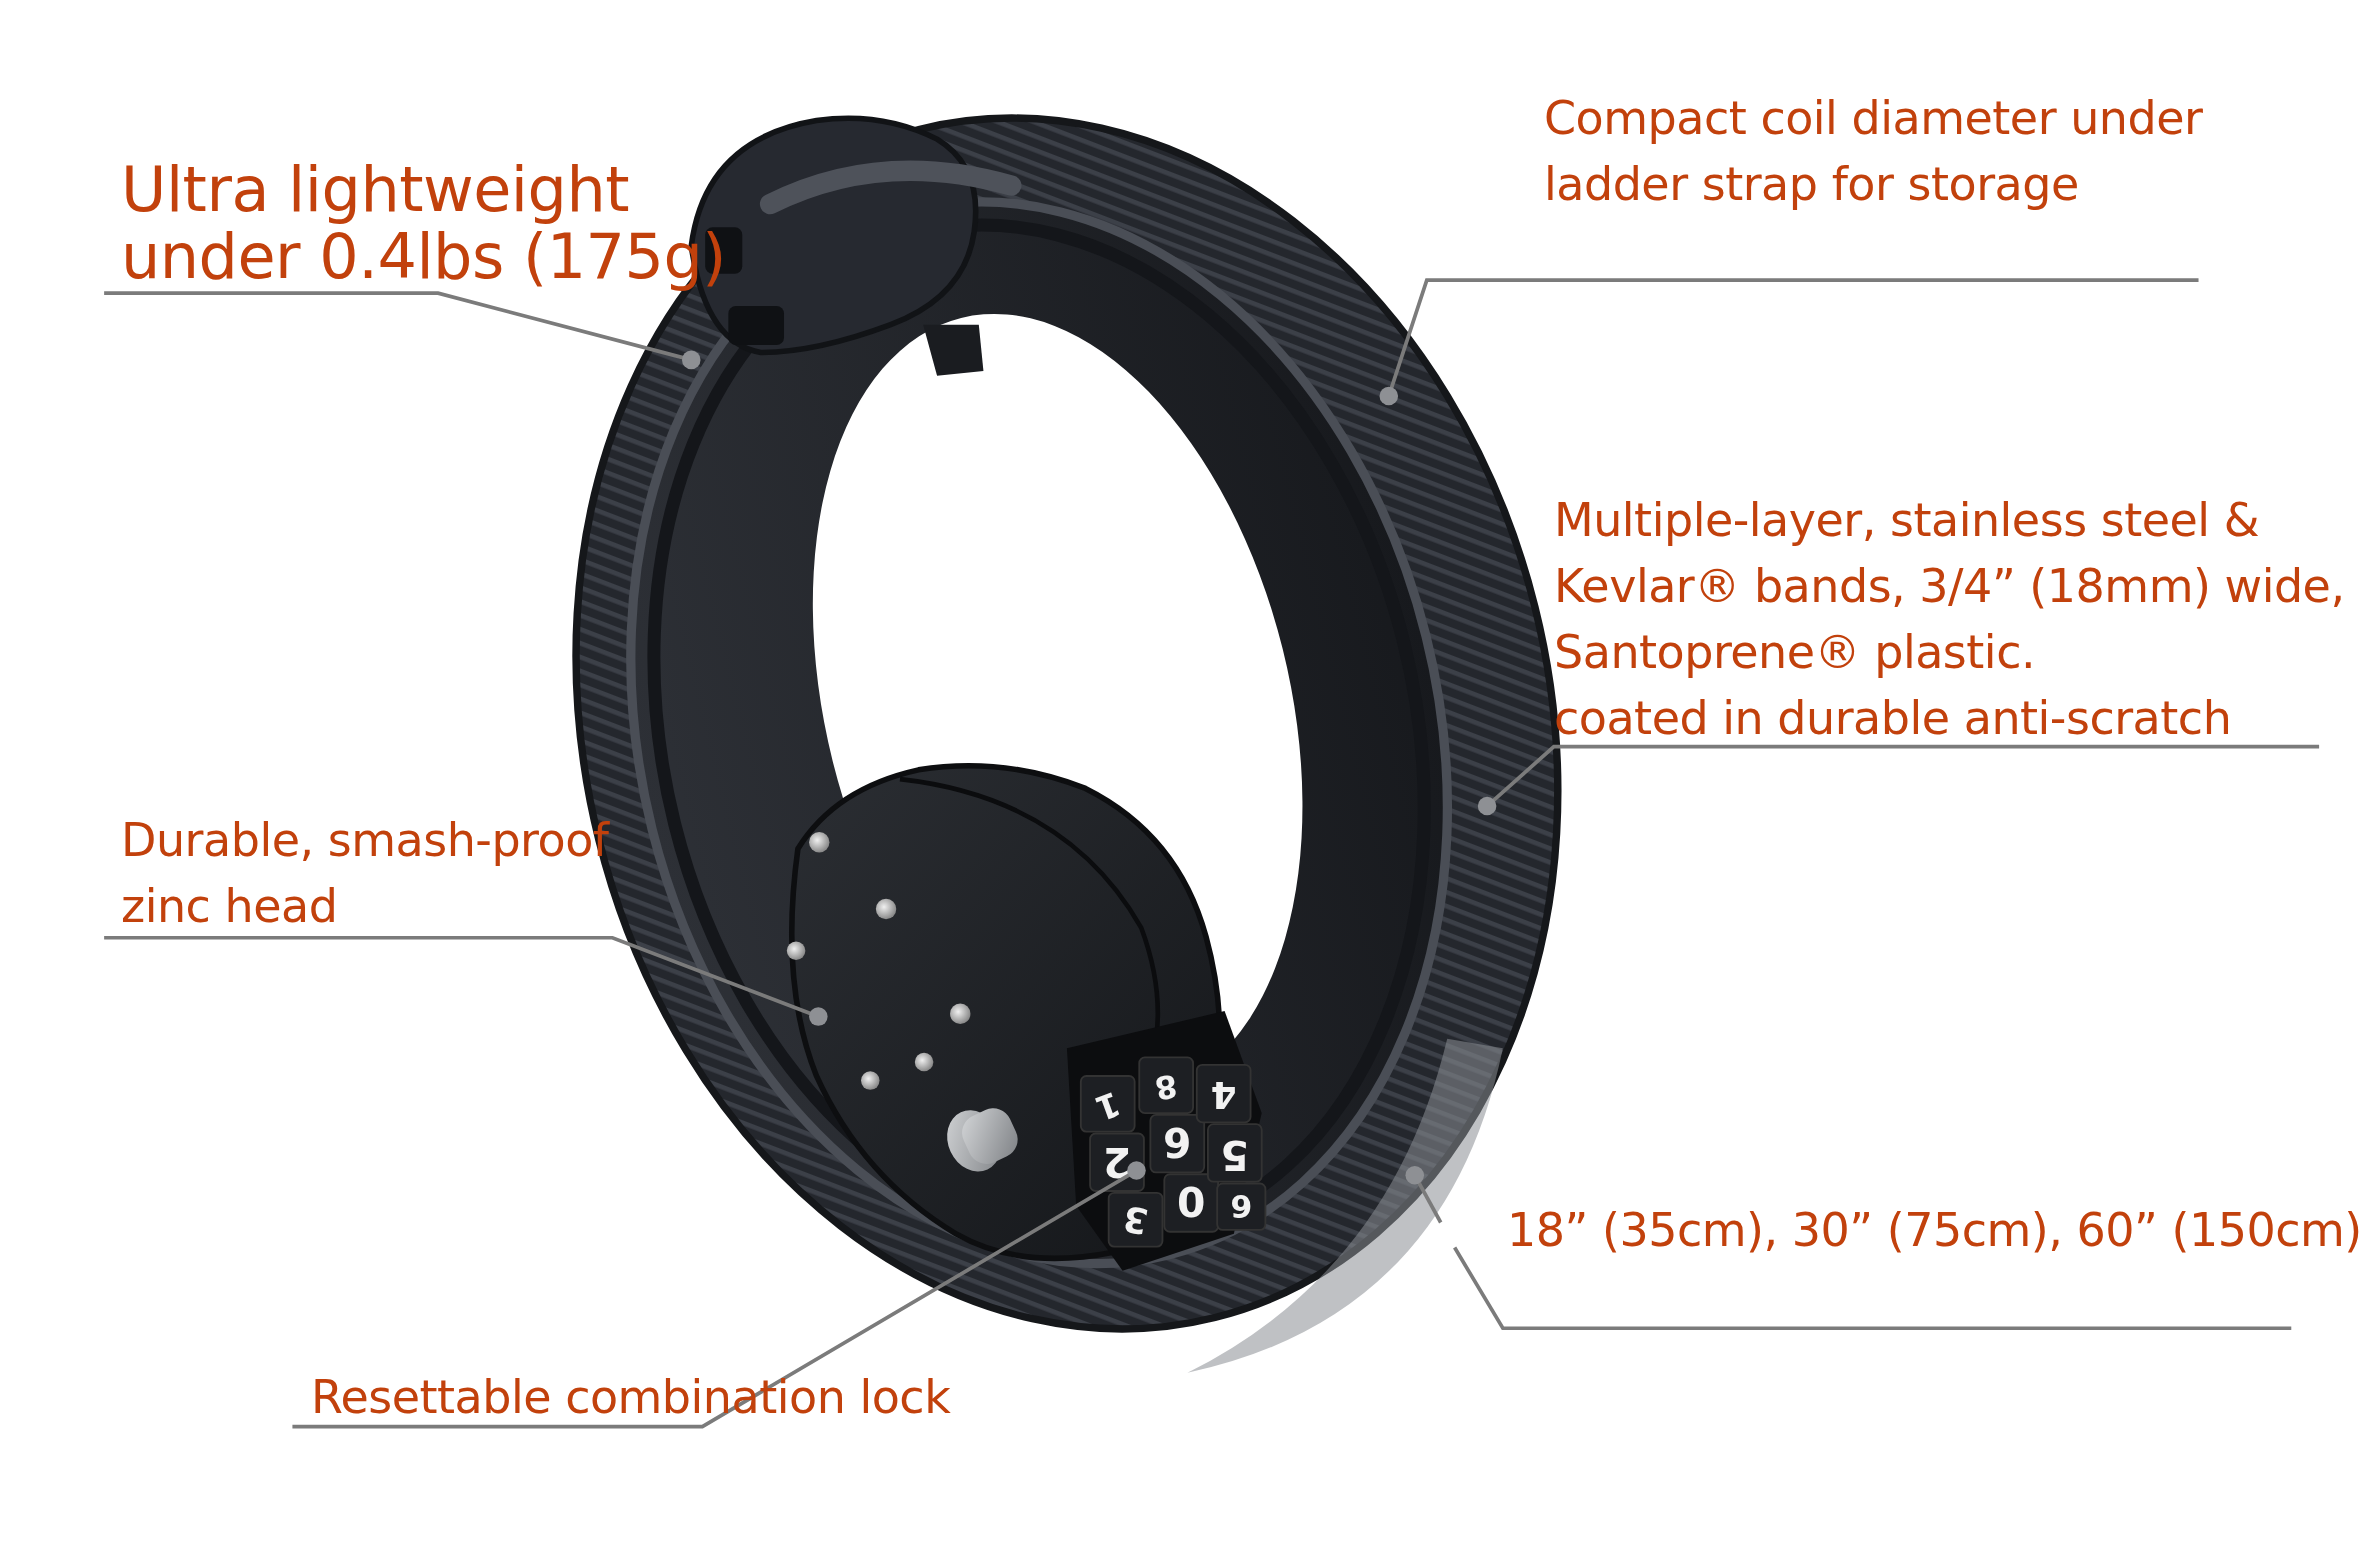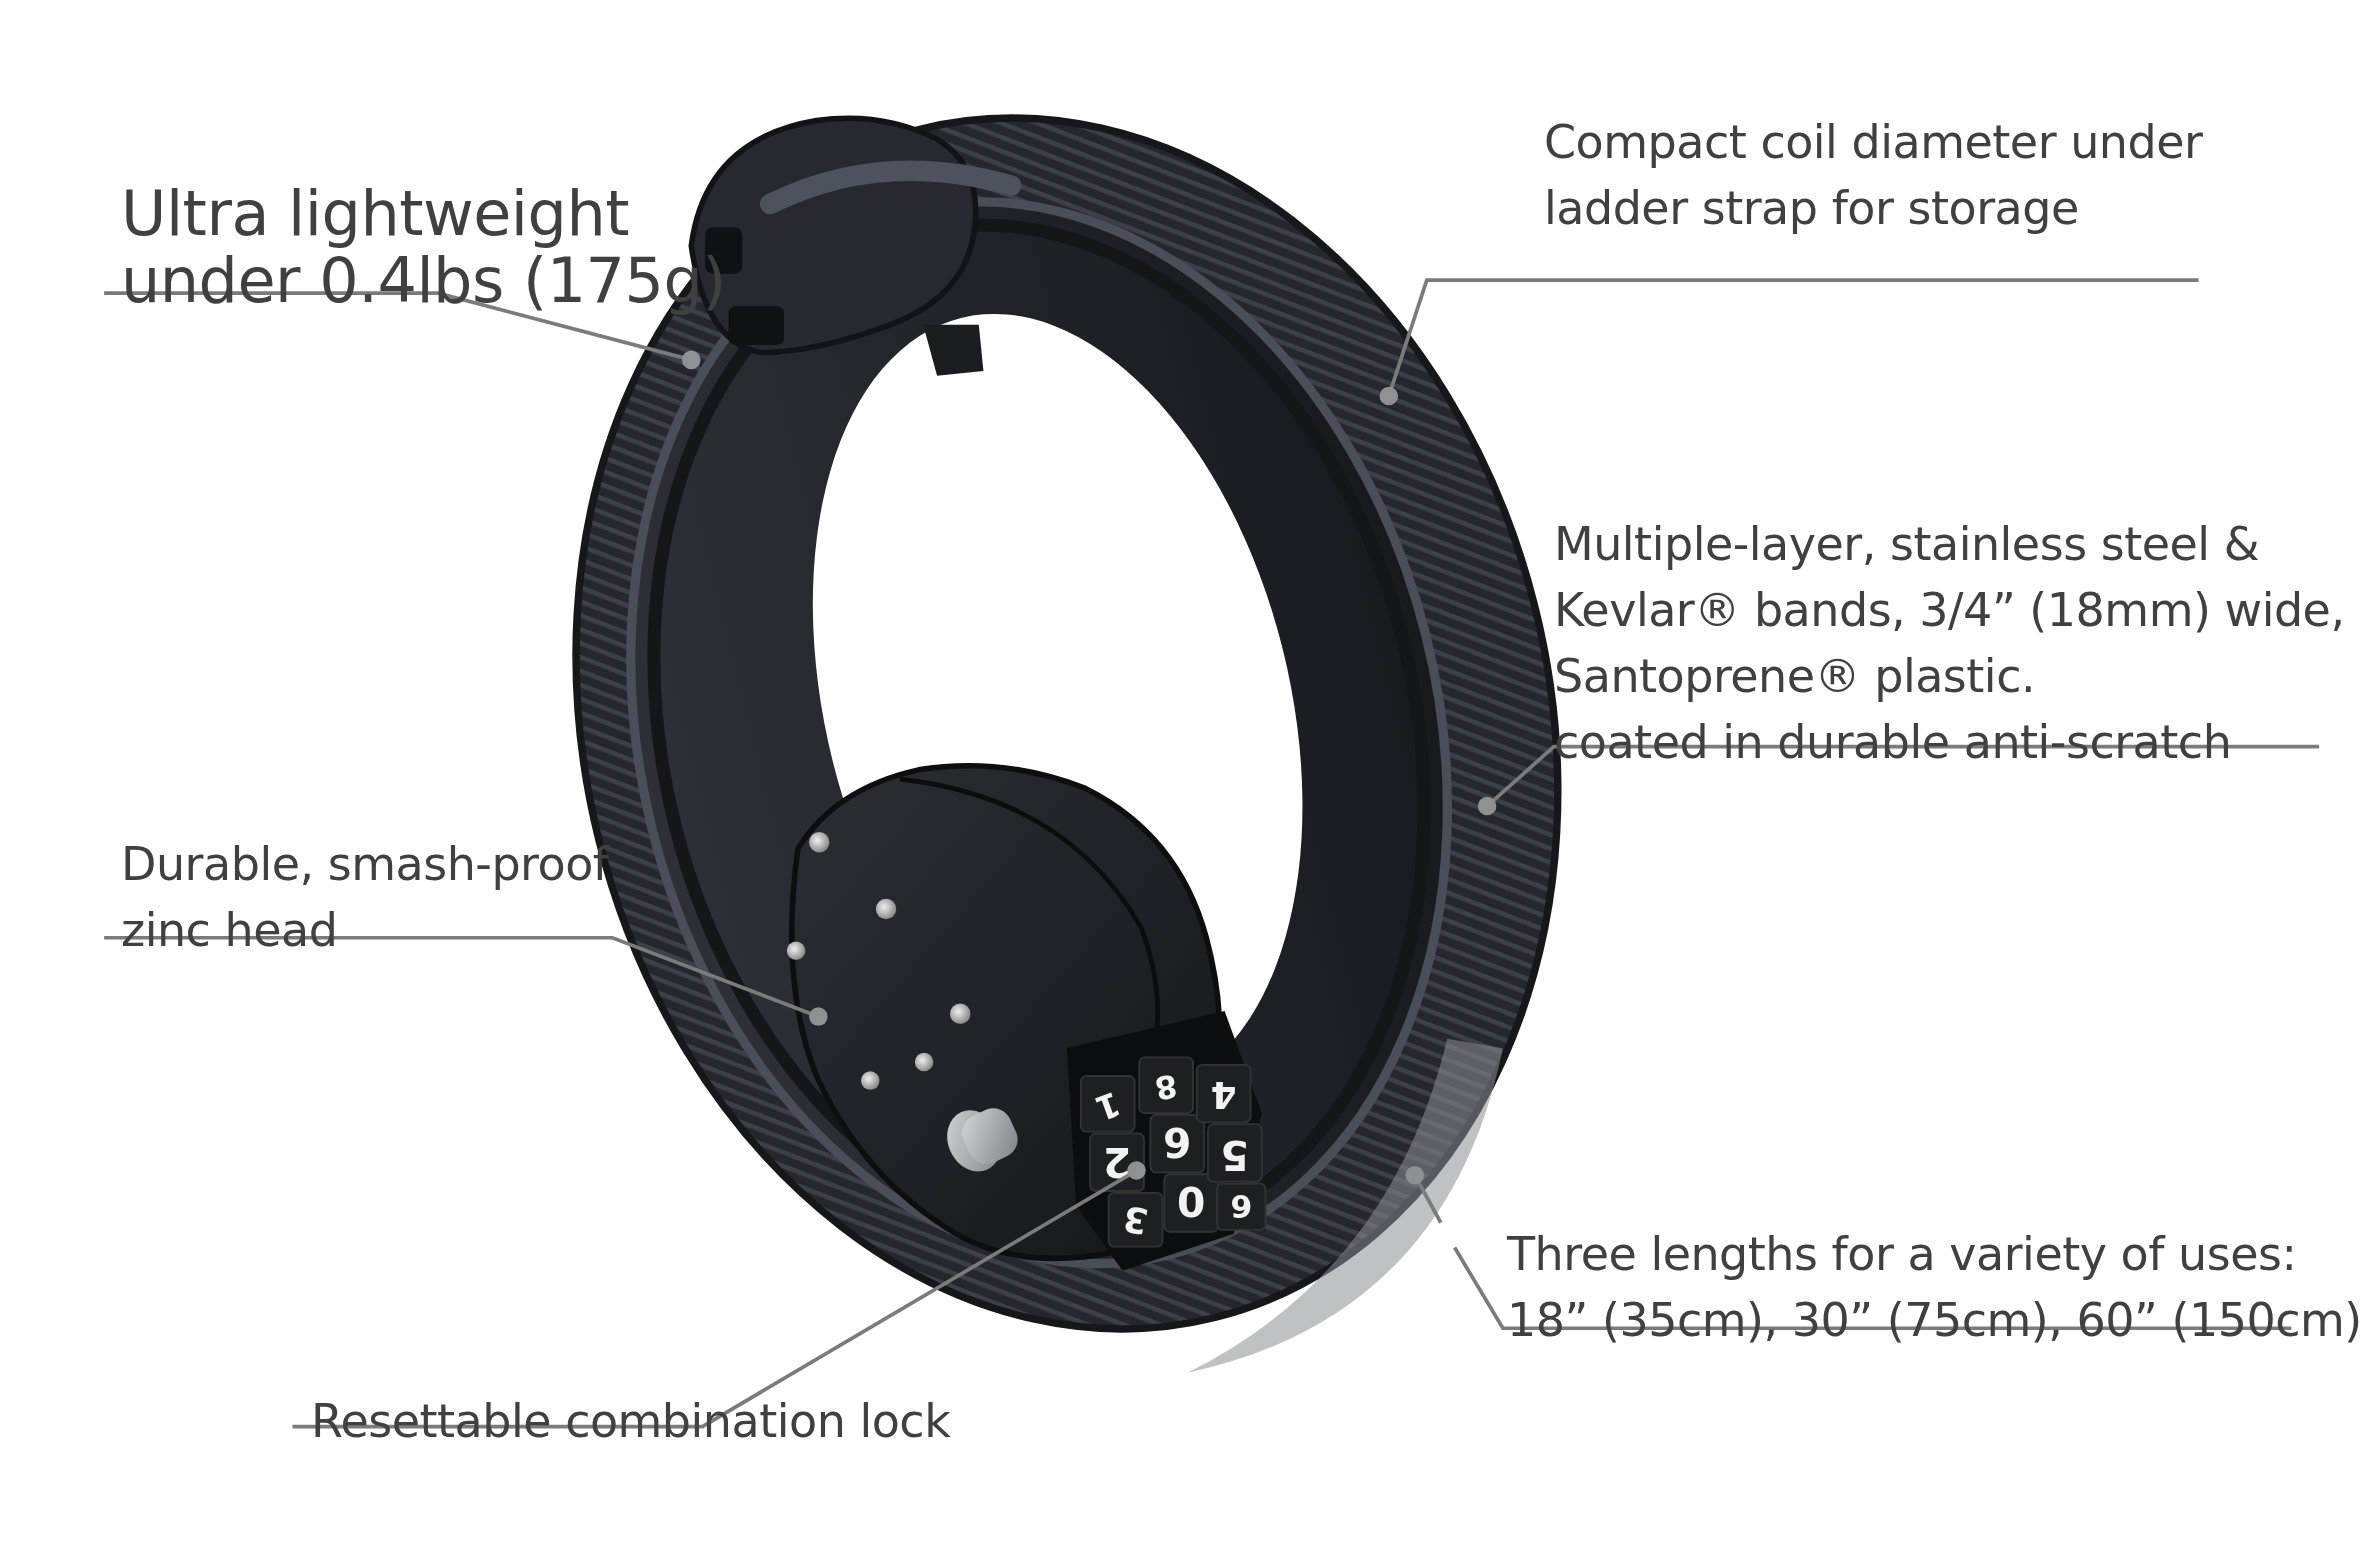--- a/index.html
+++ b/index.html
@@ -1,21 +1,21 @@
 <!DOCTYPE html>
 <html style="font-size:15px"><head>
   <meta charset="utf-8">
   <style>
     html, body { margin: 0; padding: 0; background: #ffffff; }
     body { width: 2375px; height: 1549px; position: relative; overflow: hidden;
            font-family: "DejaVu Sans", "Liberation Sans", sans-serif; }
     #stage { position: absolute; left: 0; top: 0; width: 2375px; height: 1549px; }
     svg.art { position: absolute; left: 0; top: 0; width: 2375px; height: 1549px; }
-    .label { position: absolute; color: #404040; font-size: 46px; line-height: 66px;
-             letter-spacing: -0.5px; white-space: nowrap; margin-top: 24px; }
+    .label { position: absolute; color: #c2410c; font-size: 46px; line-height: 66px;
+             letter-spacing: -0.5px; white-space: nowrap; }
     .label .line { display: block; }
     .label.big { font-size: 62px; line-height: 67px; }
   </style>
 </head>
 <body>
 
 <div id="stage">
 
   <svg class="art" viewBox="0 0 2560 1670" xmlns="http://www.w3.org/2000/svg">
     <defs>
@@ -153,21 +153,20 @@
     <span class="line">Santoprene® plastic.</span>
     <span class="line">coated in durable anti-scratch</span>
   </div>
 
   <div class="label" style="left:121px; top:807px;">
     <span class="line">Durable, smash-proof</span>
     <span class="line">zinc head</span>
   </div>
 
   <div class="label" style="left:1507px; top:1197px;">
-    <span class="line">Three lengths for a variety of  uses:</span>
     <span class="line">18” (35cm), 30” (75cm), 60” (150cm)</span>
   </div>
 
   <div class="label" style="left:311px; top:1364px;">
     <span class="line">Resettable combination lock</span>
   </div>
 
 </div>
 
 

